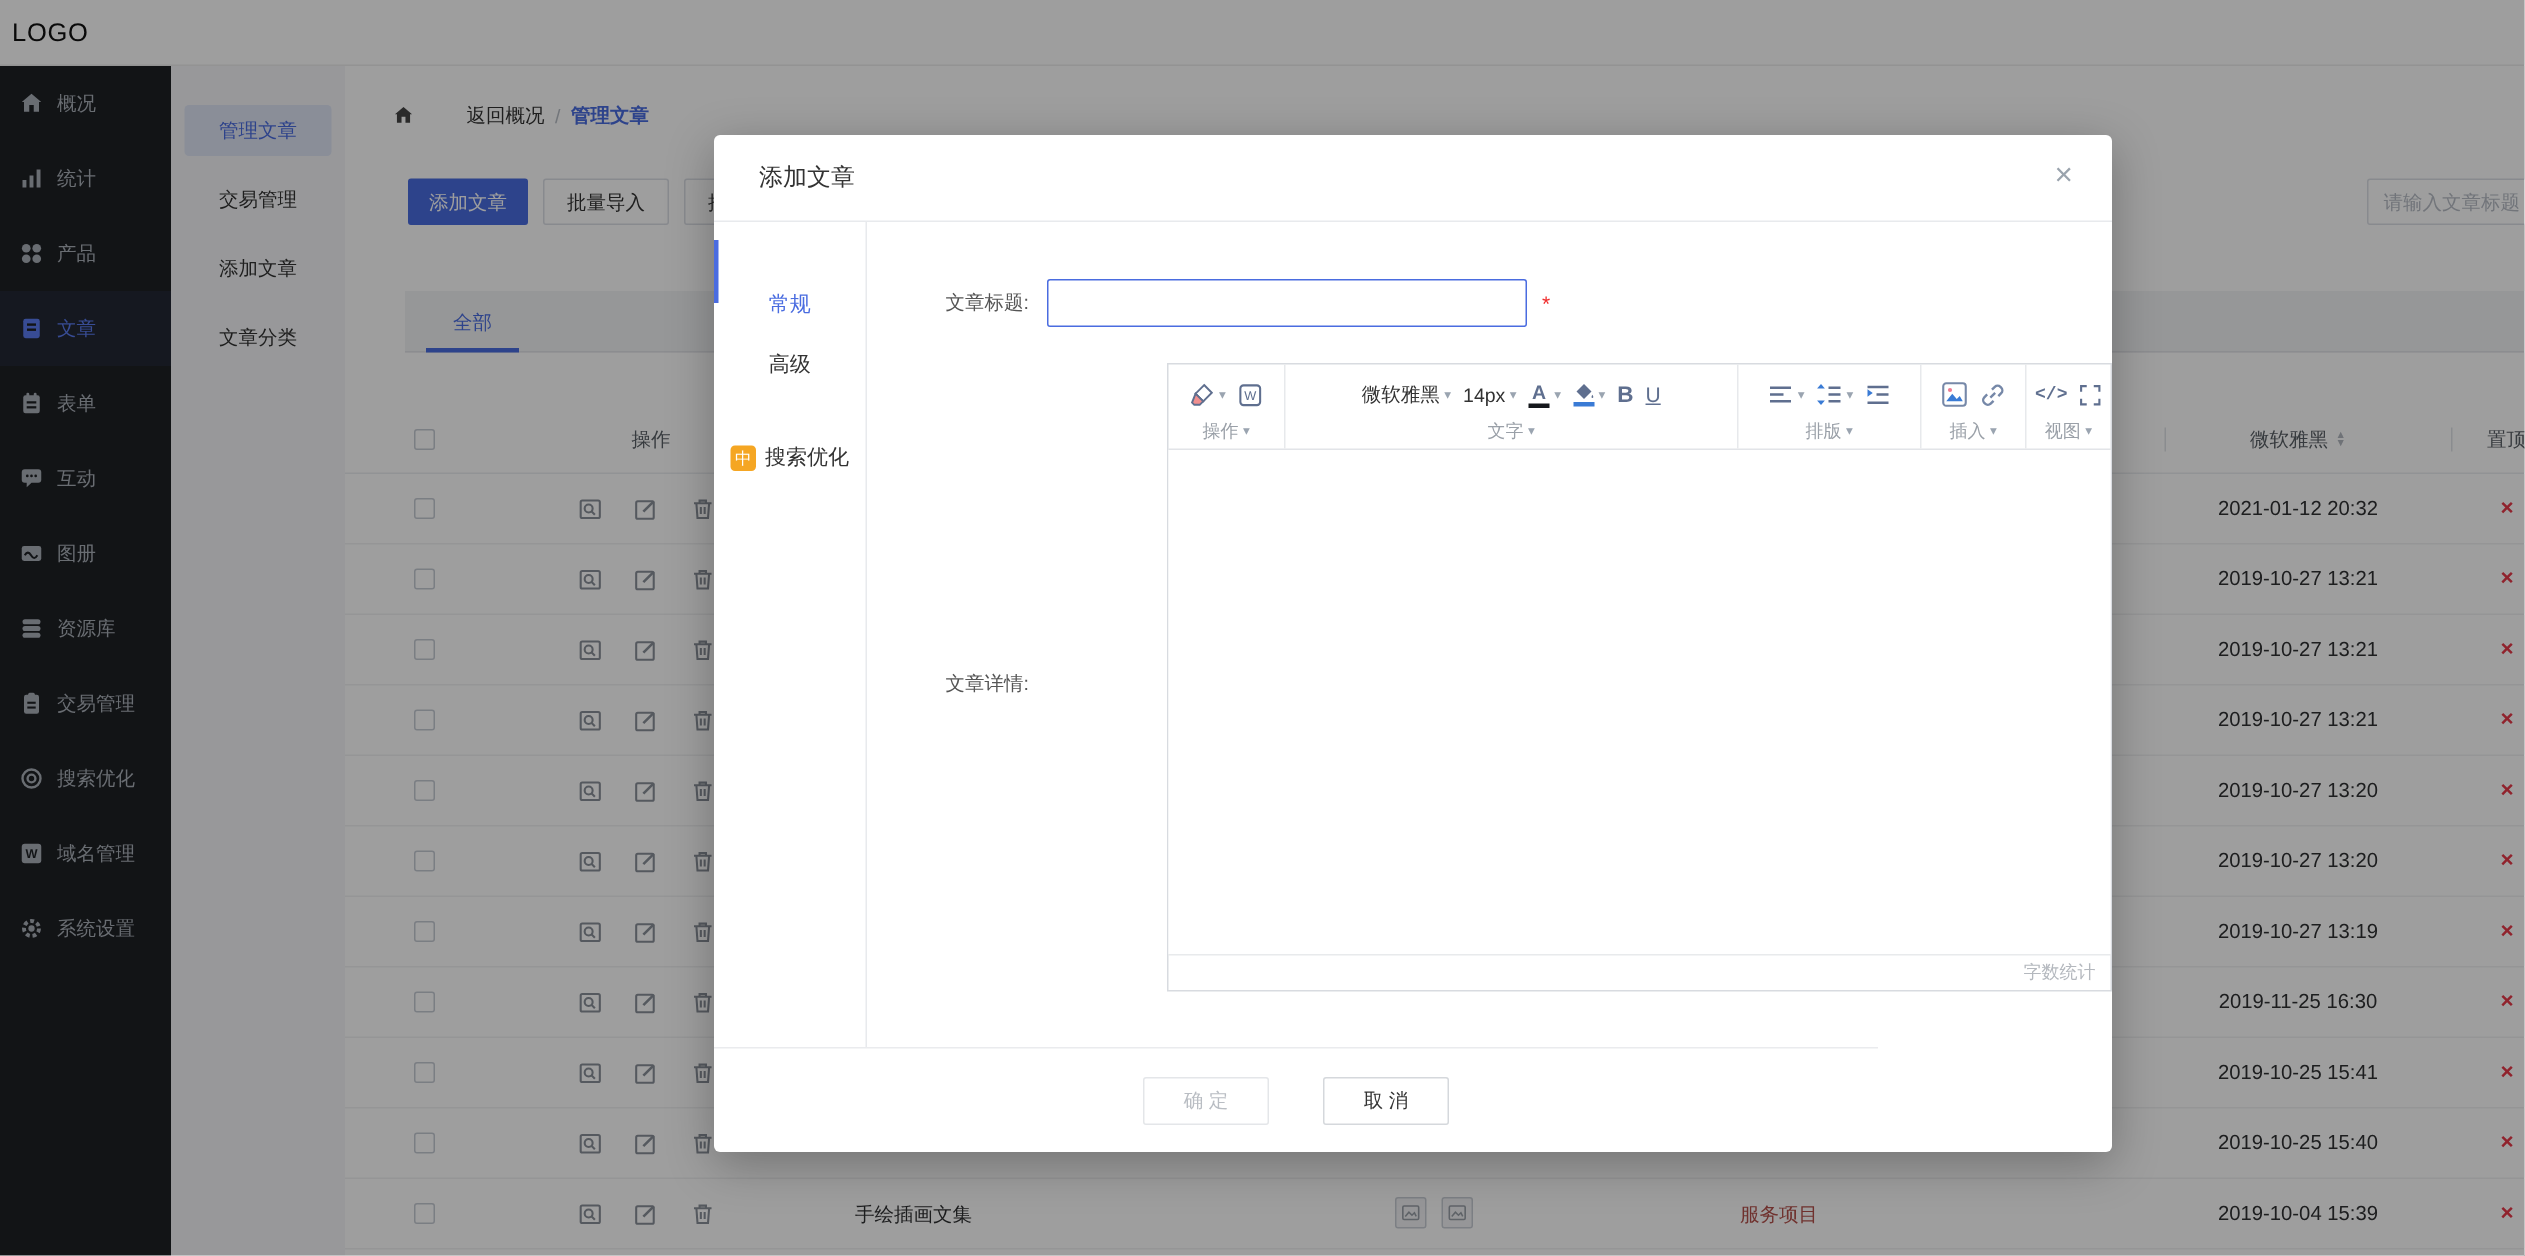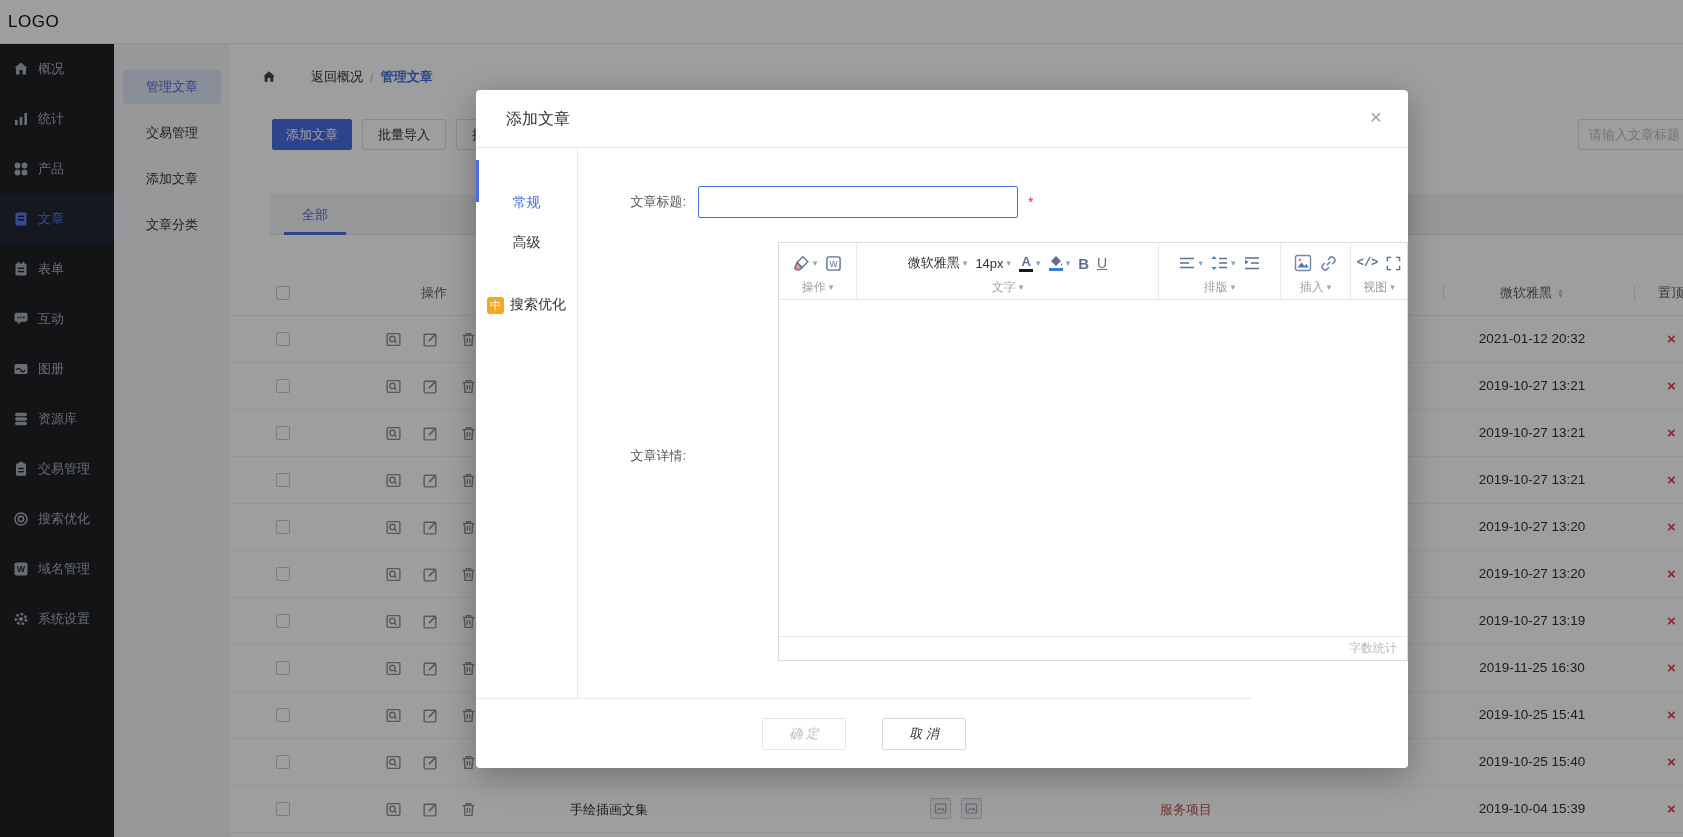--- a/index.html
+++ b/index.html
@@ -124,21 +124,21 @@
   .bar-black { background:#15181c; }
   .bar-blue { background:#3a7bd5; }
   .tb-b { font-weight:bold; font-size:15px; color:#5f6f8f; cursor:pointer; }
   .tb-u { font-size:14px; text-decoration:underline; color:#5f6f8f; cursor:pointer; }
   .tb-code { font-size:12px; font-weight:bold; color:#5f6f8f; cursor:pointer; font-family:"Liberation Mono","DejaVu Sans Mono",monospace; }
   .ed-content { height:336px; background:#fff; cursor:text; }
   .ed-status { height:24px; border-top:1px solid #e8eaec; display:flex; align-items:center;
                justify-content:flex-end; padding-right:10px; color:#b4b8be; font-size:12px; }
 
   .m-footer { left:0; bottom:0; width:776px; height:70px; border-top:1px solid #eaebee;
-              display:flex; align-items:center; justify-content:center; gap:36px;font-style:italic; }
+              display:flex; align-items:center; justify-content:center; gap:36px; }
   .m-btn { width:84px; height:32px; border-radius:2px; background:#fff; font-size:13px;
            display:flex; align-items:center; justify-content:center; cursor:pointer; }
   .m-btn.confirm { border:1px solid #e4e6e9; color:#b9bdc3; cursor:not-allowed; }
   .m-btn.cancel { border:1px solid #d5d8dc; color:#333; }
 </style>
 </head>
 <body>
 
 <div class="abs topbar">
   <div class="abs logo">LOGO</div>

